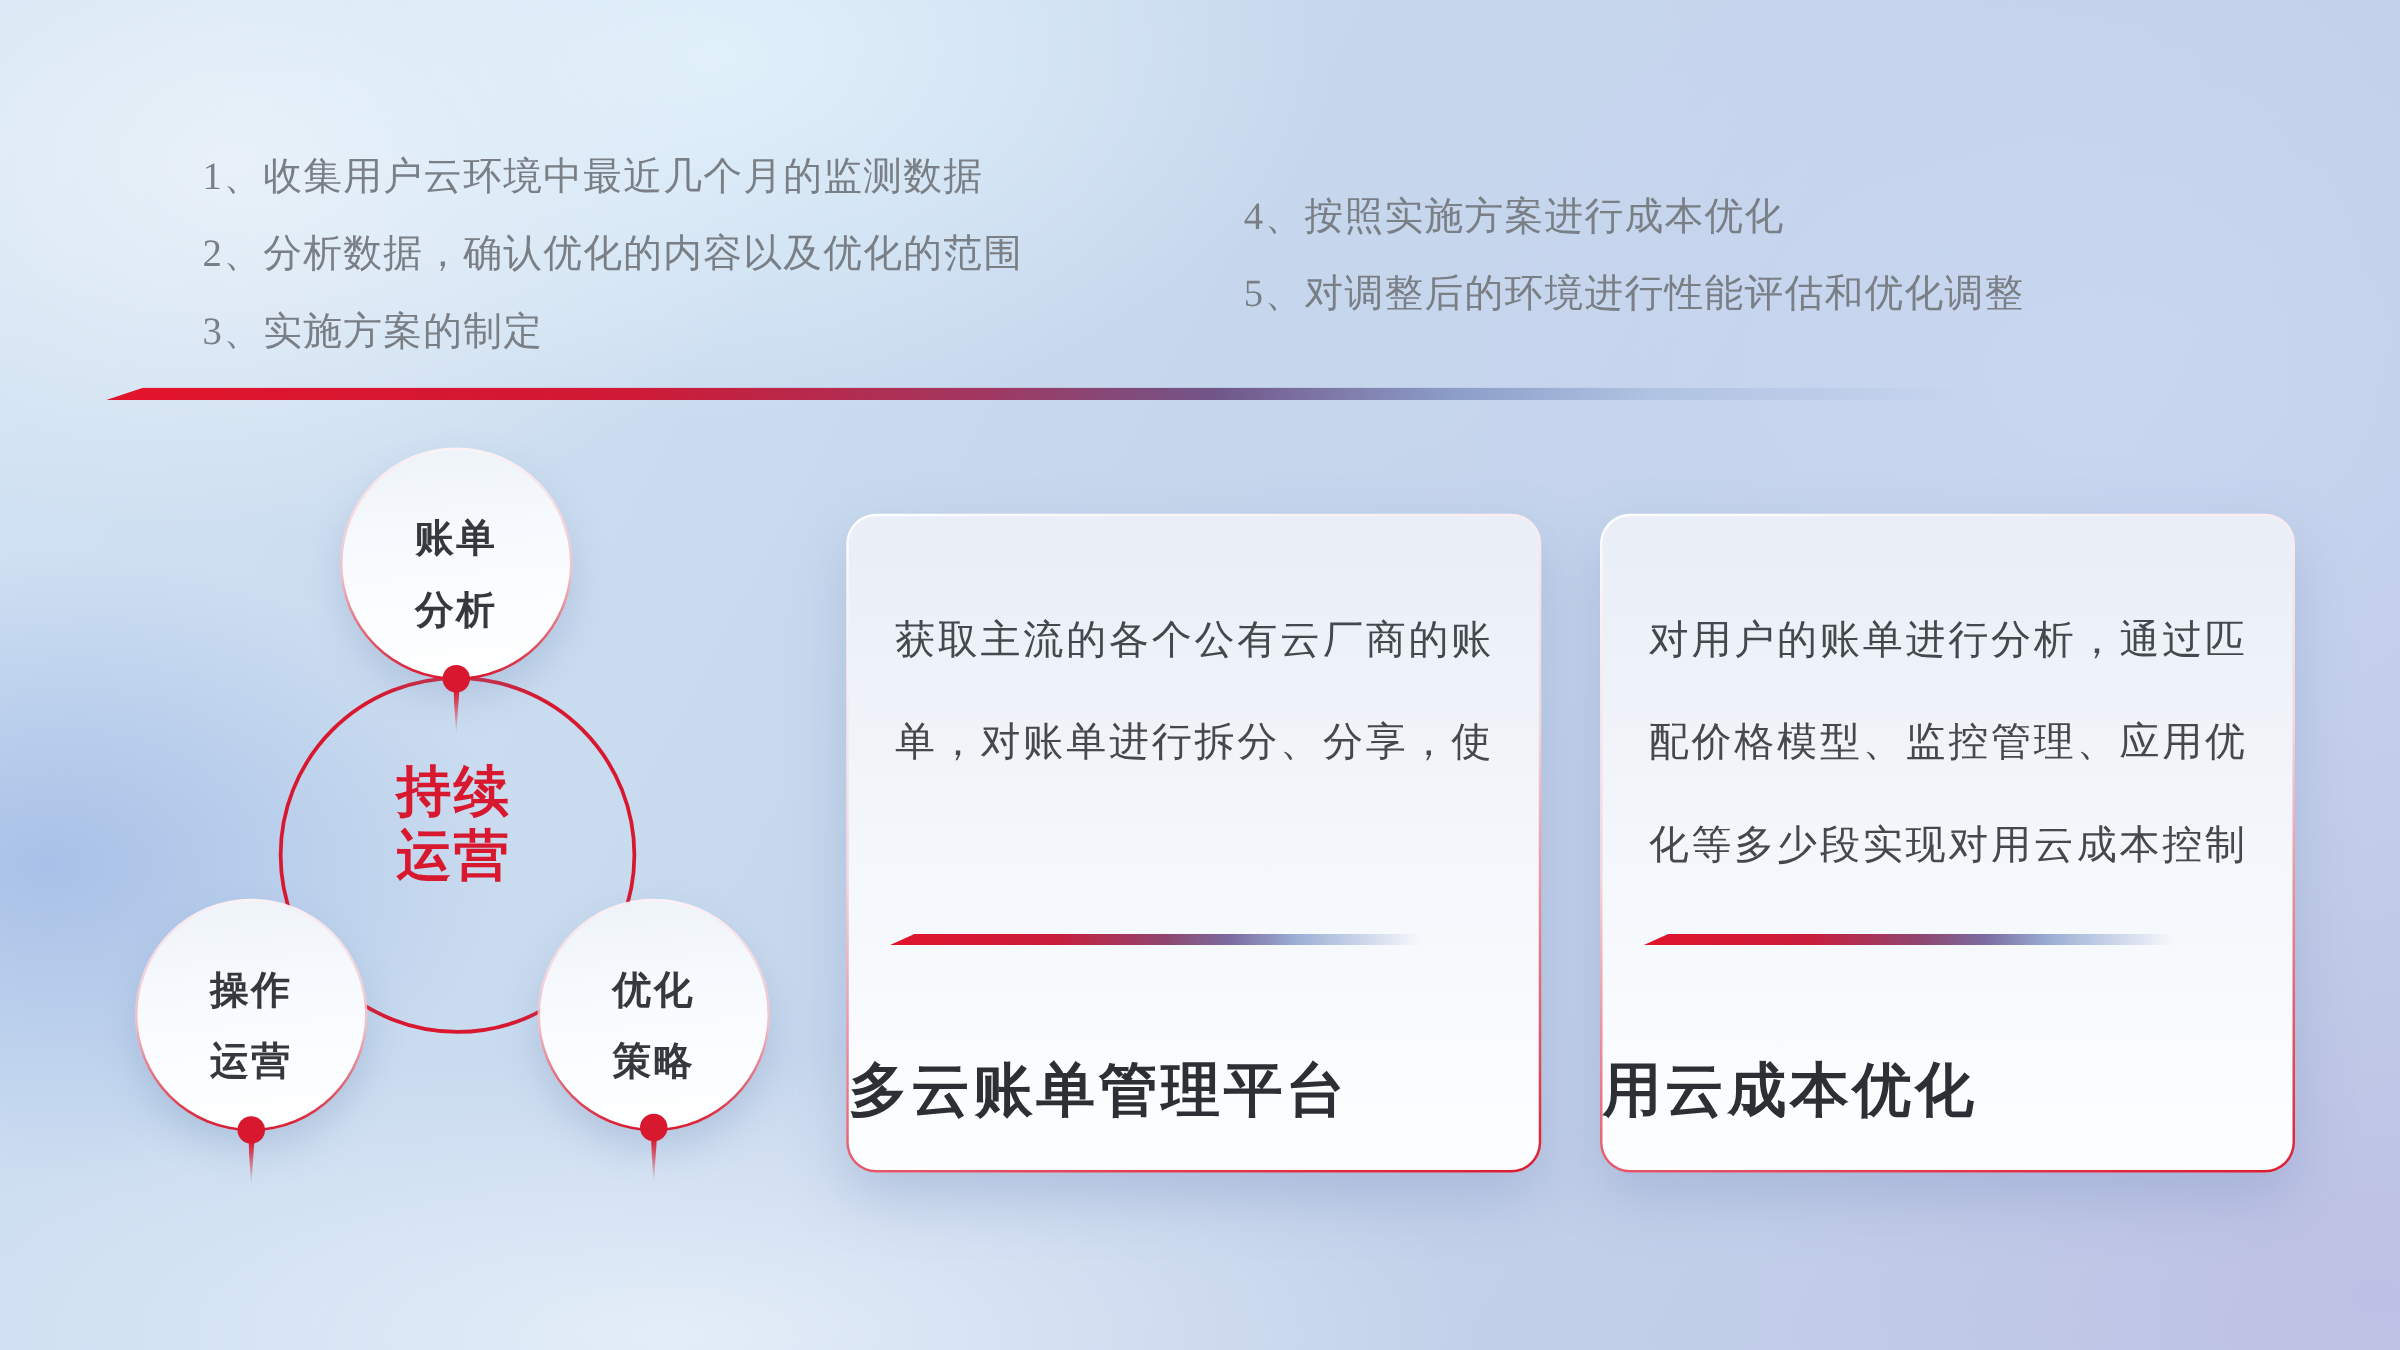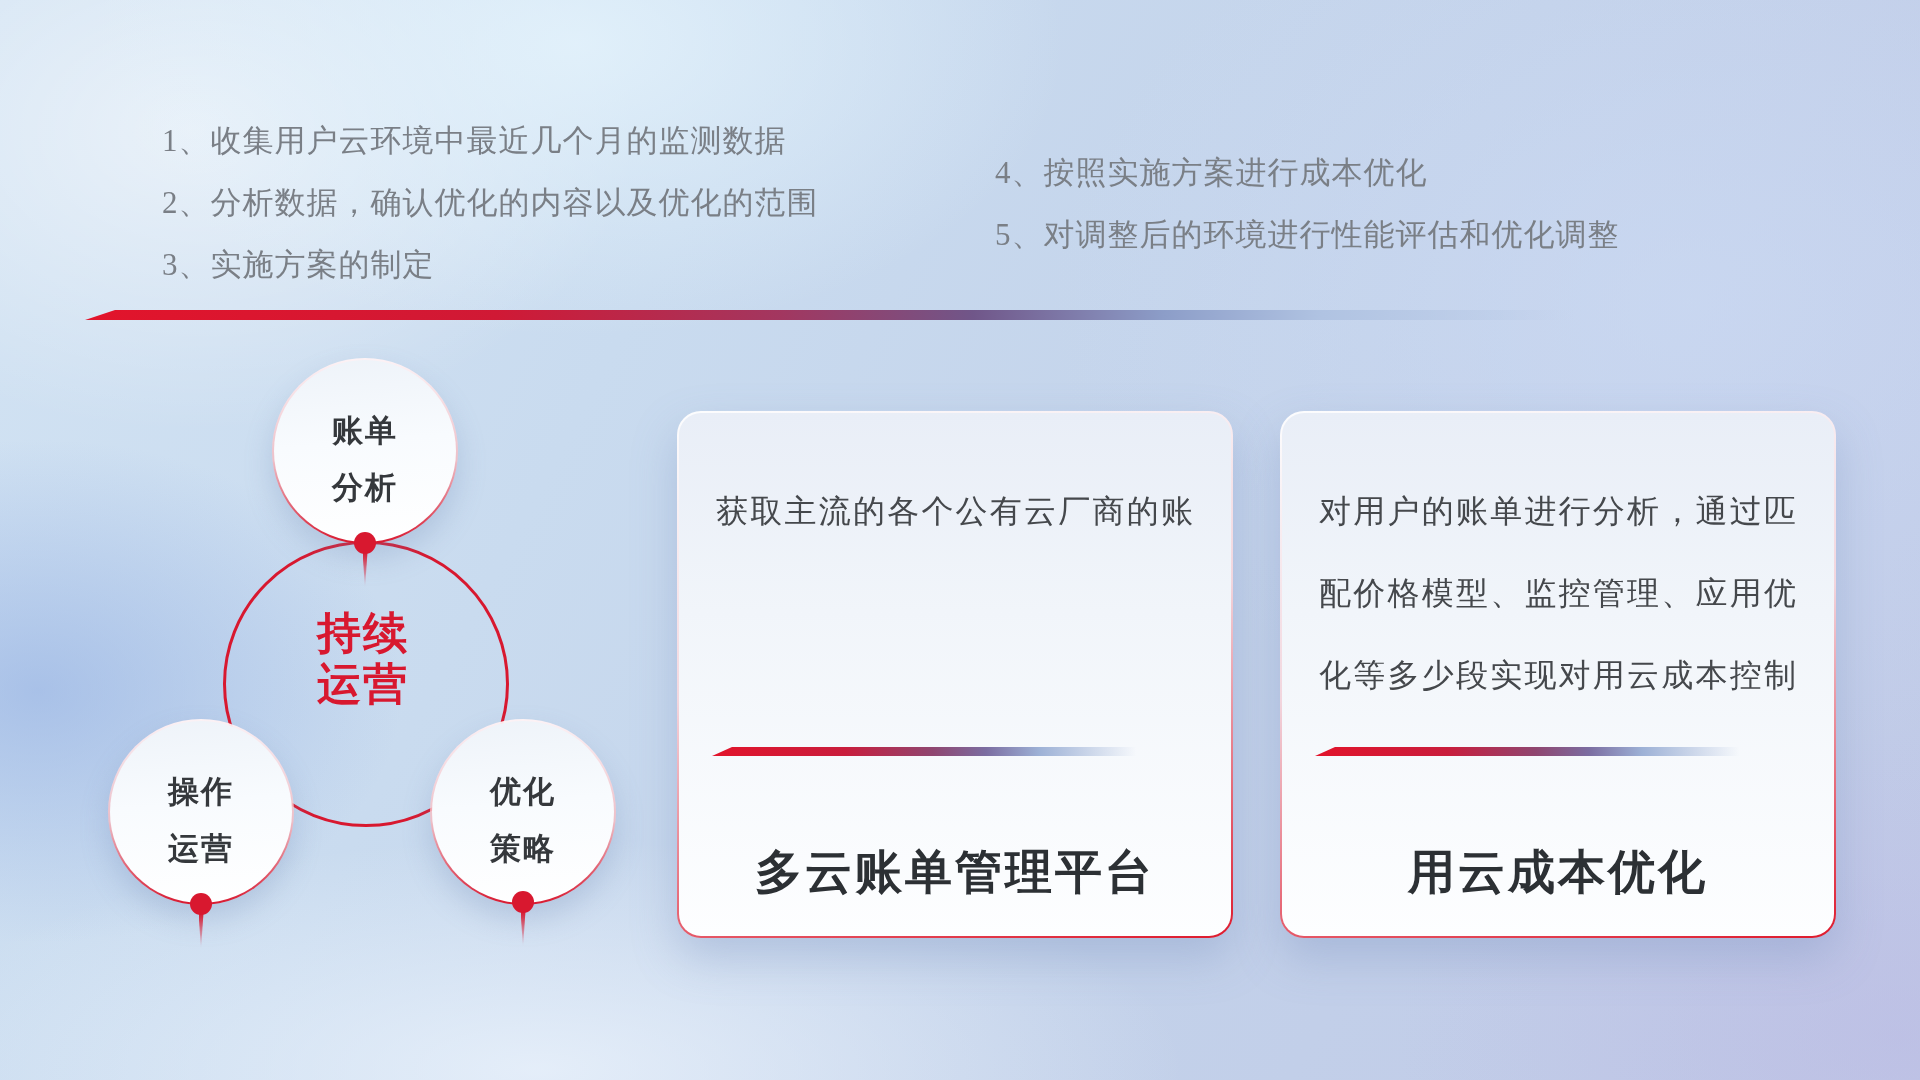--- a/index.html
+++ b/index.html
@@ -90,21 +90,21 @@
     text-align:justify; text-align-last:justify; white-space:nowrap;
   }
   .card-divider {
     position:absolute; left:33px; top:334px; width:442px; height:9px;
     background:linear-gradient(90deg,
       #e2142b 0%, #c91d3c 30%, #8f4670 50%, #7b6da1 62%,
       #9db1d6 74%, rgba(200,214,238,0) 96%);
     clip-path:polygon(20px 0, 100% 0, 100% 100%, 0 100%);
   }
   .card-title {
-    position:absolute; left:0; right:0; top:428px; text-align:center;
+    position:absolute; left:0; right:0; top:428px; text-align:left;
     font-size:47px; font-weight:bold; color:#2c3034; letter-spacing:3px;
   }
 </style>
 </head>
 <body>
 
 <div class="slide">
 
   <div class="steps steps-left">
     <div class="step">1、收集用户云环境中最近几个月的监测数据</div>
@@ -159,20 +159,21 @@
     <div class="pin pin-br">
       <div class="pin-dot"></div>
       <div class="pin-needle"></div>
     </div>
   </div>
 
   <div class="card-wrap card-1">
     <div class="card">
       <div class="card-body">
         <div class="body-line">获取主流的各个公有云厂商的账</div>
+        <div class="body-line">单，对账单进行拆分、分享，使</div>
       </div>
       <div class="card-divider"></div>
       <div class="card-title">多云账单管理平台</div>
     </div>
   </div>
 
   <div class="card-wrap card-2">
     <div class="card">
       <div class="card-body">
         <div class="body-line">对用户的账单进行分析，通过匹</div>

